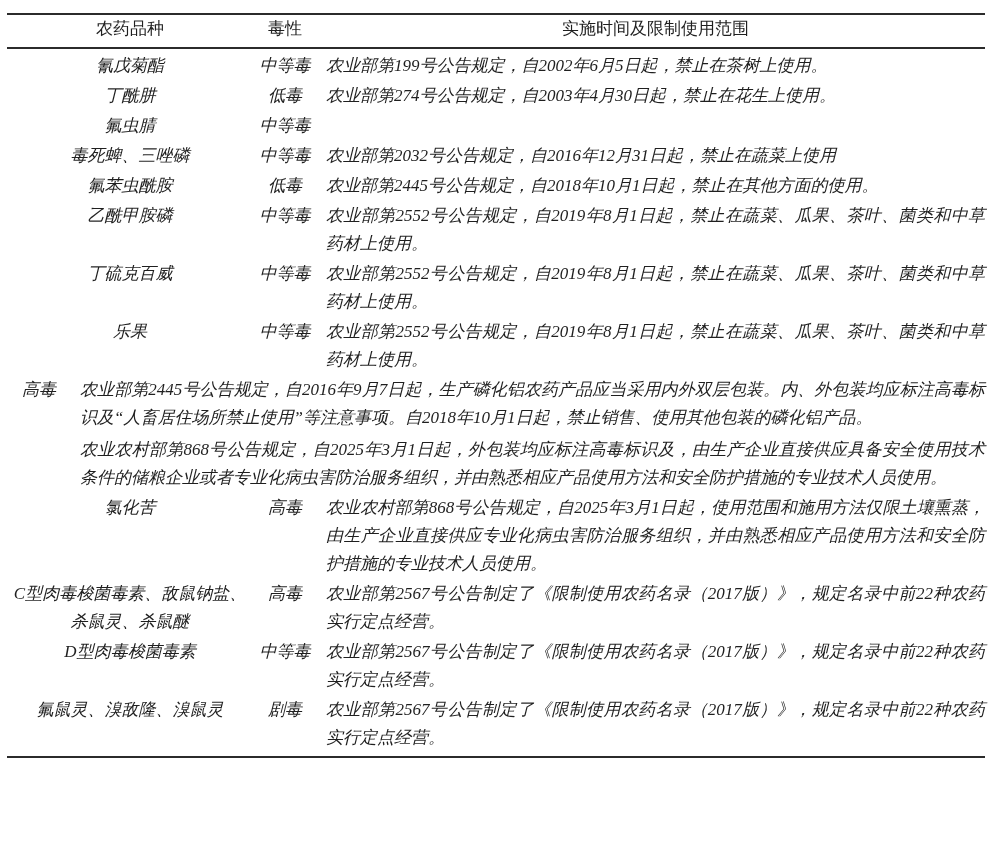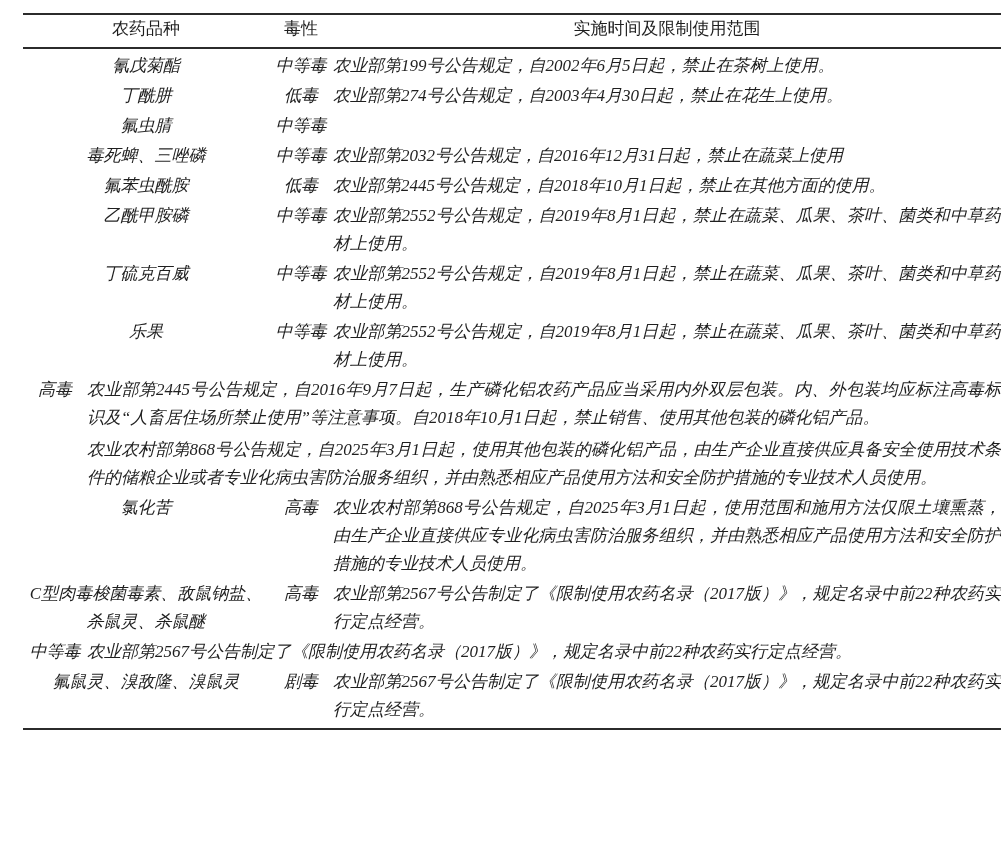--- a/index.html
+++ b/index.html
@@ -10,21 +10,21 @@
   body {
     width: 1001px;
     height: 848px;
     position: relative;
     font-family: "Liberation Serif", "DejaVu Serif", serif;
     color: #1f1f1f;
     overflow: hidden;
   }
   .table {
     position: absolute;
-    left: 23px;
+    left: 7px;
     top: 13px;
     width: 978px;
     font-size: 17px;
   }
   .thead {
     display: flex;
     border-top: 2px solid #2b2b2b;
     border-bottom: 2px solid #2b2b2b;
     height: 32px;
     line-height: 32px;
@@ -50,20 +50,21 @@
     padding: 0 3px;
     flex: none;
   }
   .col-tox {
     width: 64px;
     text-align: center;
     flex: none;
   }
   .col-desc {
     flex: 1;
+    margin-left: 9px;
     text-align: justify;
   }
   .thead .col-desc {
     text-align: center;
   }
   .col-desc p {
     margin: 0;
   }
   .col-desc p + p {
     margin-top: 4px;
@@ -137,41 +138,42 @@
     <div class="td col-tox">中等毒</div>
     <div class="td col-desc">
           <p>农业部第2552号公告规定，自2019年8月1日起，禁止在蔬菜、瓜果、茶叶、菌类和中草药材上使用。</p>
         </div>
   </div>
 
   <div class="tr">
     <div class="td col-tox">高毒</div>
     <div class="td col-desc">
           <p>农业部第2445号公告规定，自2016年9月7日起，生产磷化铝农药产品应当采用内外双层包装。内、外包装均应标注高毒标识及“人畜居住场所禁止使用”等注意事项。自2018年10月1日起，禁止销售、使用其他包装的磷化铝产品。</p>
-          <p>农业农村部第868号公告规定，自2025年3月1日起，使用其他包装的磷化铝产品，由生产企业直接供应具备安全使用技术条件的储粮企业或者专业化病虫害防治服务组织，并由熟悉相应产品使用方法和安全防护措施的专业技术人员使用。</p>
+          <p>农业农村部第868号公告规定，自2025年3月1日起，外包装均应标注高毒标识及，由生产企业直接供应具备安全使用技术条件的储粮企业或者专业化病虫害防治服务组织，并由熟悉相应产品使用方法和安全防护措施的专业技术人员使用。</p>
         </div>
   </div>
 
   <div class="tr">
     <div class="td col-name">氯化苦</div>
     <div class="td col-tox">高毒</div>
     <div class="td col-desc">
           <p>农业农村部第868号公告规定，自2025年3月1日起，使用范围和施用方法仅限土壤熏蒸，由生产企业直接供应专业化病虫害防治服务组织，并由熟悉相应产品使用方法和安全防护措施的专业技术人员使用。</p>
         </div>
   </div>
 
   <div class="tr">
     <div class="td col-name">C型肉毒梭菌毒素、敌鼠钠盐、杀鼠灵、杀鼠醚</div>
     <div class="td col-tox">高毒</div>
     <div class="td col-desc">
           <p>农业部第2567号公告制定了《限制使用农药名录（2017版）》，规定名录中前22种农药实行定点经营。</p>
         </div>
   </div>
 
   <div class="tr">
+    <div class="td col-name">D型肉毒梭菌毒素</div>
     <div class="td col-tox">中等毒</div>
     <div class="td col-desc">
           <p>农业部第2567号公告制定了《限制使用农药名录（2017版）》，规定名录中前22种农药实行定点经营。</p>
         </div>
   </div>
 
   <div class="tr">
     <div class="td col-name">氟鼠灵、溴敌隆、溴鼠灵</div>
     <div class="td col-tox">剧毒</div>
     <div class="td col-desc">

